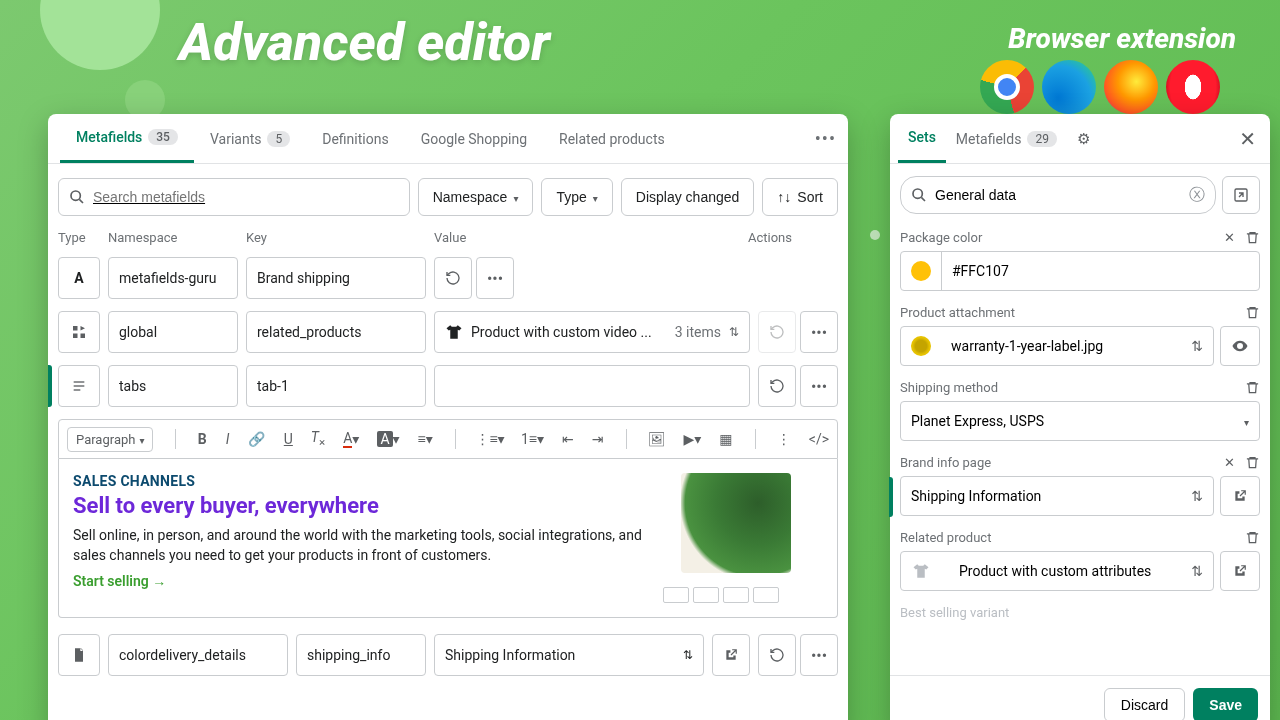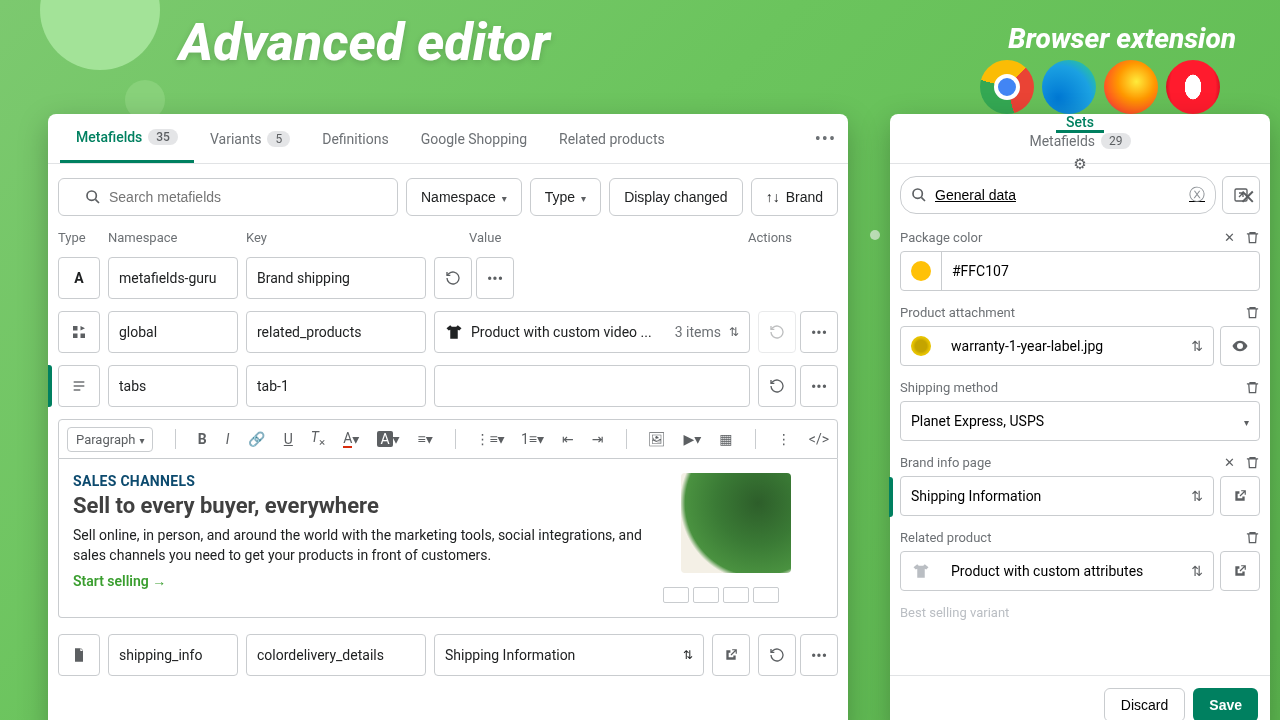--- a/index.html
+++ b/index.html
@@ -18,29 +18,29 @@
   
   .panel { position: absolute; background: #fff; border-radius: 8px; box-shadow: 0 10px 30px rgba(0,0,0,0.25); }
   .main-panel { top: 114px; left: 48px; width: 800px; height: 620px; }
   .tabs { display: flex; align-items: center; height: 50px; border-bottom: 1px solid #e1e3e5; padding: 0 12px; }
   .tab { padding: 0 16px; font-size: 14px; color: #6d7175; cursor: pointer; display: flex; align-items: center; gap: 6px; height: 100%; }
   .tab.active { color: #008060; border-bottom: 3px solid #008060; font-weight: 500; }
   .badge { background: #e4e5e7; color: #5c5f62; border-radius: 10px; font-size: 12px; padding: 1px 8px; }
   .more-dots { margin-left: auto; color: #6d7175; font-size: 18px; letter-spacing: 1px; cursor:pointer; }
 
   .toolbar-row { display: flex; gap: 8px; padding: 14px 10px; }
-  .search-box { flex: 1; display: flex; align-items: center; border: 1px solid #c9cccf; border-radius: 6px; padding: 0 26px; height: 38px; }
+  .search-box { flex: 1; display: flex; align-items: center; border: 1px solid #c9cccf; border-radius: 6px; padding: 0 10px; height: 38px; text-decoration: underline; }
   .search-box input { flex:1; border:none; outline:none; font-size: 14px; color:#6d7175; }
   .btn { border: 1px solid #c9cccf; border-radius: 6px; background: #fff; padding: 0 14px; height: 38px; display: flex; align-items: center; font-size: 14px; color: #202223; gap: 6px; cursor:pointer; }
 
   .hdr-row { display: flex; padding: 0 10px 6px; font-size: 13px; color: #6d7175; gap: 8px; align-items:flex-end; }
   .col-type { width: 42px; }
   .col-ns   { width: 130px; }
   .col-key  { width: 180px; }
-  .col-val  { flex: 1; margin-left: 35px; }
+  .col-val  { flex: 1; }
   .col-act  { width: 90px; text-align: left; }
 
   .grid-row { display: flex; padding: 6px 10px; gap: 8px; align-items: center; }
   .grid-row.active::before { content:""; position:absolute; left:0; width:4px; height:42px; background:#008060; border-radius:0 3px 3px 0; }
   .grid-row { position:relative; }
   .cell { border: 1px solid #c9cccf; border-radius: 4px; height: 42px; display: flex; align-items: center; padding: 0 10px; font-size: 14px; color: #202223; background:#fff; }
   .cell.type { width: 42px; padding: 0; justify-content: center; }
   .cell.ns { width: 130px; }
   .cell.key { width: 180px; }
   .cell.val { flex: 1; gap: 8px; }
@@ -49,37 +49,37 @@
   .icon-btn.disabled { opacity:.4; }
   .caret::after { content:"▾"; font-size:10px; color:#5c5f62; }
 
   .rte-bar { margin: 6px 10px 0; border: 1px solid #c9cccf; border-radius:4px 4px 0 0; padding: 6px 8px; display:flex; align-items:center; gap:18px; color:#5c5f62; font-size:14px; }
   .rte-sel { border:1px solid #c9cccf; border-radius:4px; padding:4px 8px; font-size:13px; display:flex; align-items:center; gap:4px; }
   .rte-bar .tbn { width:26px; height:26px; display:flex; align-items:center; justify-content:center; font-size:14px; cursor:pointer; border-radius:3px; }
   .rte-divider { width:1px; height:20px; background:#c9cccf; margin:0 4px; }
   .rte-content { margin: 0 10px 10px; border: 1px solid #c9cccf; border-top:none; border-radius:0 0 4px 4px; padding: 14px; display:flex; gap:12px; }
   .rte-text-col { flex:1; }
   .rte-head1 { font-size:14px; font-weight:700; color:#0c4a6e; letter-spacing:.3px; }
-  .rte-head2 { font-size:22px; color:#404040; font-weight:700; margin:4px 0 8px; }
+  .rte-head2 { font-size:22px; color:#6d28d9; font-weight:700; margin:4px 0 8px; }
   .rte-body { font-size:14px; color:#202223; margin-bottom:8px; line-height:1.4; }
   .rte-cta { color:#3a9e2f; font-weight:600; font-size:14px; }
   .rte-img { width:160px; height:130px; position:relative; }
   .plant { position:absolute; inset:0; background:#fff; }
   .plant::before { content:""; position:absolute; left:18px; top:0; width:110px; height:100px; background: radial-gradient(circle at 70% 30%, #2d5e2a 0%, #3a7a35 40%, #4a9240 70%, transparent 75%), #f4f0e6; border-radius:4px; }
   .thumbs { position:absolute; bottom:0; left:0; display:flex; gap:4px; }
   .thumb { width:26px; height:16px; border:1px solid #c9cccf; border-radius:2px; font-size:6px; color:#999; display:flex; align-items:center; justify-content:center; }
 
   
   .ext-panel { top: 114px; right: 10px; width: 380px; height: 620px; }
-  .ext-tabs { display:flex; align-items:center; height:50px; border-bottom:1px solid #e1e3e5; padding:0 8px;flex-direction:column; }
+  .ext-tabs { display:flex; align-items:center; height:50px; border-bottom:1px solid #e1e3e5; padding:0 8px; }
   .ext-tabs .tab { padding:0 10px; }
   .ext-close { margin-left:auto; font-size:20px; color:#5c5f62; padding:6px; cursor:pointer; }
   .ext-gear { font-size:15px; color:#5c5f62; padding:6px 10px; cursor:pointer; }
   .ext-search-row { padding:12px 10px; display:flex; gap:6px; }
-  .ext-search-box { flex:1; display:flex; align-items:center; border:1px solid #c9cccf; border-radius:16px; height:38px; padding:0 10px;text-decoration:underline; }
+  .ext-search-box { flex:1; display:flex; align-items:center; border:1px solid #c9cccf; border-radius:16px; height:38px; padding:0 10px; }
   .ext-search-box input { flex:1; border:none; outline:none; font-size:14px; }
   .clear-x { color:#8c9196; font-size:16px; cursor:pointer; }
   .popout { width:38px; height:38px; border:1px solid #c9cccf; border-radius:6px; display:flex; align-items:center; justify-content:center; cursor:pointer; }
 
   .field-block { padding: 4px 10px 10px; position:relative; }
   .field-label-row { display:flex; align-items:center; font-size:13px; color:#6d7175; margin-bottom:6px; }
   .field-label { flex:1; }
   .field-act { color:#5c5f62; margin-left:10px; cursor:pointer; }
   .field-input { display:flex; border:1px solid #c9cccf; border-radius:4px; height:40px; align-items:center; font-size:14px; }
   .field-input .swatch { width:40px; height:100%; display:flex; align-items:center; justify-content:center; }
@@ -146,21 +146,21 @@
         <span>Namespace</span>
         <span class="caret"></span>
       </button>
     <button class="btn">
         <span>Type</span>
         <span class="caret"></span>
       </button>
     <button class="btn">Display changed</button>
     <button class="btn">
         <span>↑↓</span>
-        <span>Brand</span>
+        <span>Sort</span>
       </button>
   </div>
 
   <div class="hdr-row">
     <div class="col-type">Type</div>
     <div class="col-ns">Namespace</div>
     <div class="col-key">Key</div>
     <div class="col-val">Value</div>
     <div class="col-act">Actions</div>
   </div>
@@ -285,22 +285,22 @@
         </div>
     </div>
   </div>
 
   <div class="grid-row">
     <div class="cell type">
         <svg width="16" height="16" viewBox="0 0 24 24" fill="#5c5f62">
           <path d="M6 2h9l3 3v17H6zM14 2v4h4"></path>
         </svg>
       </div>
+    <div class="cell key">colordelivery_details</div>
     <div class="cell ns">shipping_info</div>
-    <div class="cell key">colordelivery_details</div>
     <div class="cell val" style="flex:1;gap:8px;">
         <span style="flex:1">Shipping Information</span>
         <span style="font-size:12px;">⇅</span>
       </div>
     <div class="icon-btn">
         <svg width="14" height="14" viewBox="0 0 24 24" fill="none" stroke="currentColor" stroke-width="2">
           <path d="M14 3h7v7M21 3l-9 9M5 5h5v2H7v10h10v-3h2v5H5z"></path>
         </svg>
       </div>
     <div class="act-cell">
@@ -430,21 +430,21 @@
   <div class="field-block">
     <div class="field-label-row">
         <span class="field-label">Related product</span>
         <span class="field-act">
           <svg width="15" height="15" viewBox="0 0 24 24" fill="none" stroke="currentColor" stroke-width="2">
             <path d="M3 6h18M8 6V4h8v2M6 6l1 14h10l1-14"></path>
           </svg>
         </span>
       </div>
     <div class="field-row">
-      <div class="field-input" style="flex:1;">
+      <div class="field-input" style="flex:1;gap:8px;">
         <div class="swatch">
             <span>
               <svg width="18" height="18" viewBox="0 0 24 24" fill="#babec3">
                 <path d="M7 3l-5 4 3 3 2-1v12h10V9l2 1 3-3-5-4-2 2h-6z"></path>
               </svg>
             </span>
           </div>
         <div class="txt">Product with custom attributes</div>
         <span class="sel">⇅</span>
       </div>

